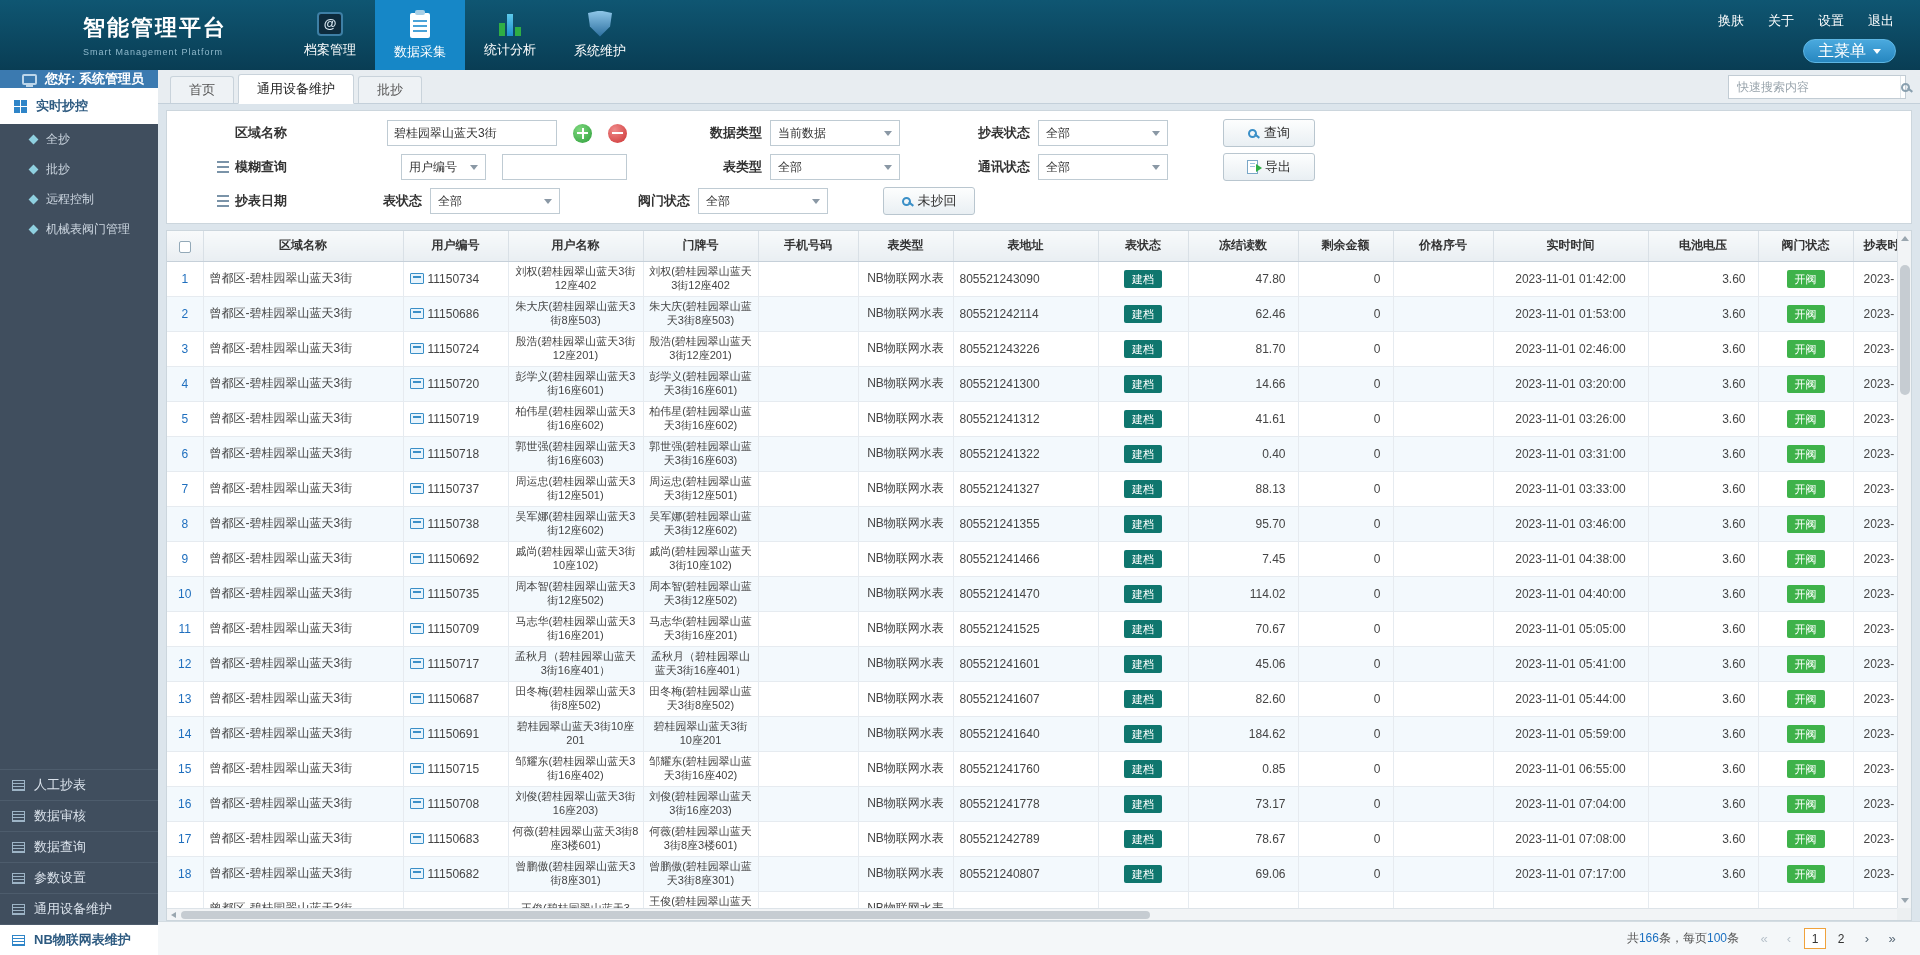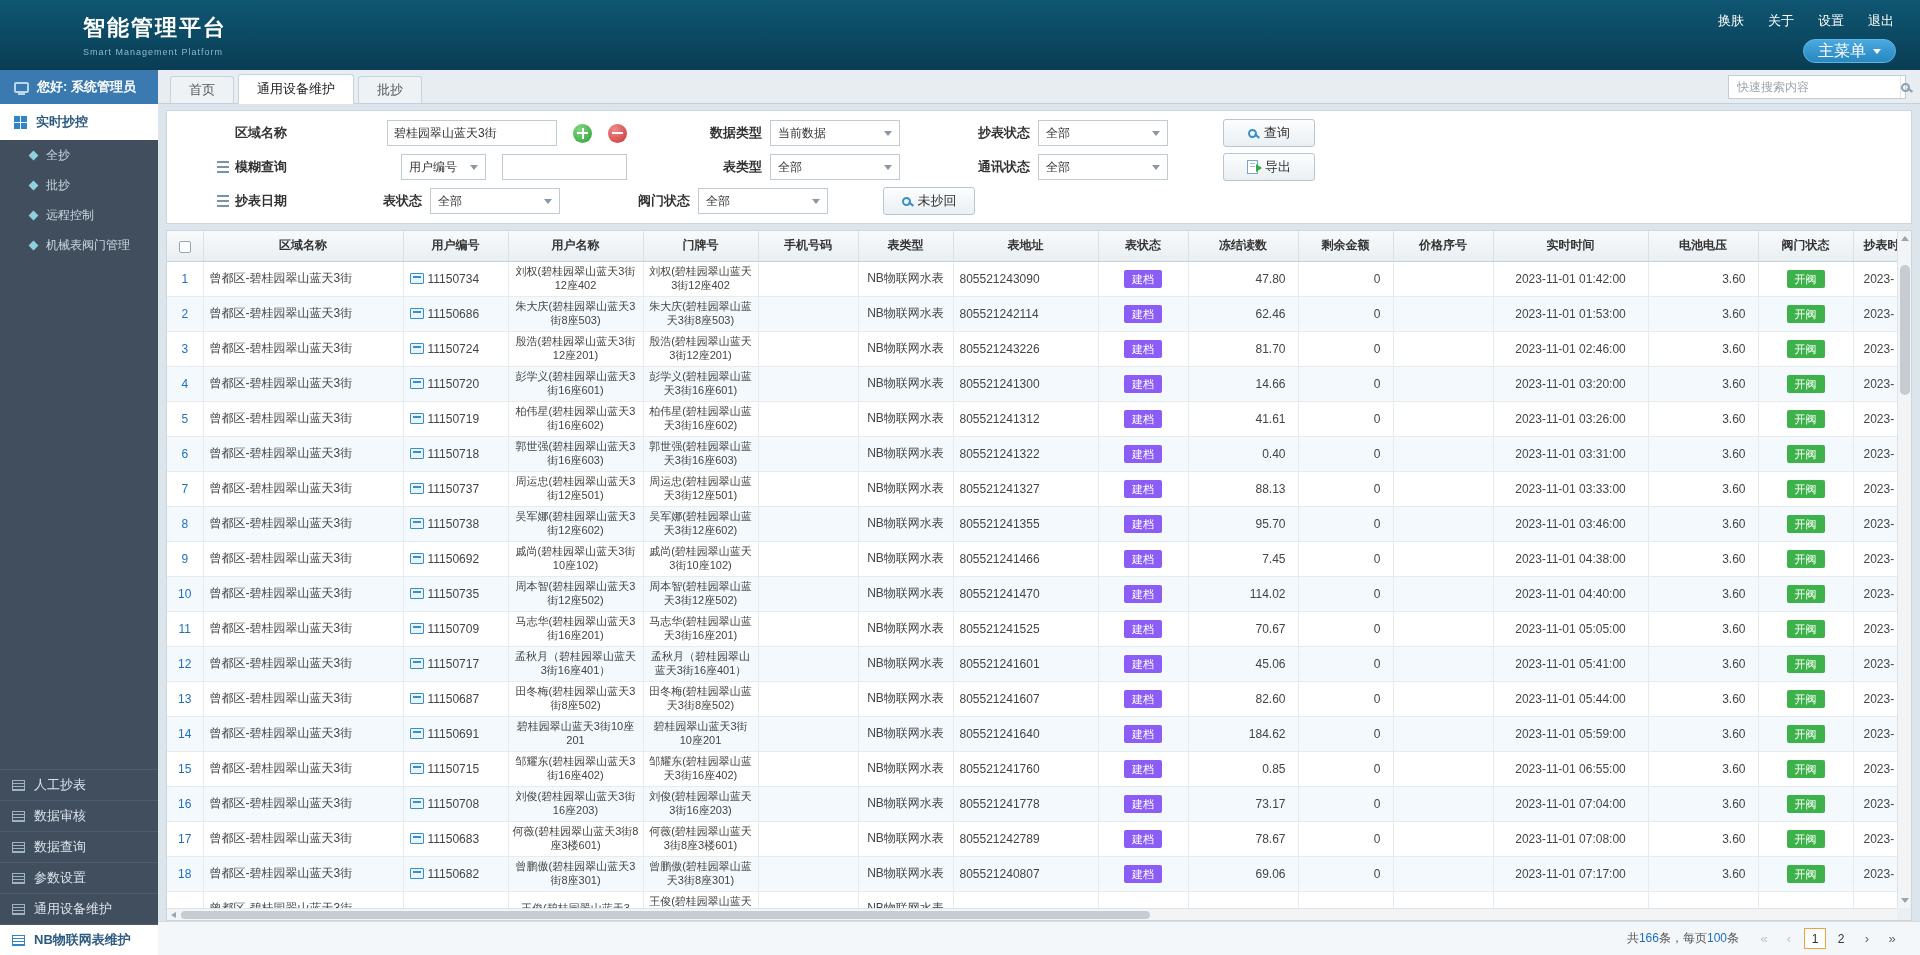--- a/index.html
+++ b/index.html
@@ -36,22 +36,22 @@
   .header-links { position:absolute; right:26px; top:12px; display:flex; gap:24px; }
   .hlink { color:#fff; font-size:13px; cursor:pointer; }
   .main-menu-btn { position:absolute; right:24px; top:39px; height:24px; padding:0 14px;
     background:linear-gradient(#4aa9de,#2787c0); border:1px solid #5db6e4; border-radius:12px;
     color:#fff; font-size:16px; display:flex; align-items:center; gap:7px; cursor:pointer; }
   .chev-down { width:0; height:0; border-left:4px solid transparent; border-right:4px solid transparent;
     border-top:5px solid #fff; }
   
   .sidebar { position:absolute; left:0; top:70px; width:158px; bottom:0; background:#404e5e;
     display:flex; flex-direction:column; }
-  .greeting { height:34px; background:#3b7ab0; color:#fff; font-size:13px; font-weight:bold;
-    display:flex; align-items:center; gap:8px; padding-left:14px; flex:none; }
+  .greeting { height:18px; background:#3b7ab0; color:#fff; font-size:13px; font-weight:bold;
+    display:flex; align-items:center; gap:8px; padding-left:22px; flex:none; }
   .ic-monitor { width:15px; height:11px; border:2px solid #bcd6ea; border-radius:2px; position:relative; }
   .ic-monitor::after { content:""; position:absolute; left:2px; bottom:-4px; width:7px; height:2px; background:#bcd6ea; }
   .menu-item.active-main { height:36px; background:#fff; color:#2d5a80; font-weight:bold; font-size:13px;
     display:flex; align-items:center; gap:9px; padding-left:14px; cursor:pointer; flex:none; }
   .ic-grid { width:13px; height:13px; background:#2f85c8; position:relative; }
   .ic-grid::after { content:""; position:absolute; inset:0;
     background:linear-gradient(#fff,#fff) 6px 0/1px 13px no-repeat, linear-gradient(#fff,#fff) 0 6px/13px 1px no-repeat; }
   .submenu-item { height:30px; color:#ccd6e0; font-size:12px; display:flex; align-items:center; gap:9px;
     padding-left:30px; cursor:pointer; }
   .ic-dot { width:7px; height:7px; background:#8fd0e0; transform:rotate(45deg); }
@@ -137,21 +137,21 @@
   .c-num { color:#1f6fbe; }
   .c-left { text-align:left; padding-left:6px; white-space:nowrap; }
   .c-name { font-size:11px; line-height:1.25; padding:2px 4px; }
   .c-right { text-align:right; padding-right:12px; }
   .c-userno { text-align:left; padding-left:6px; white-space:nowrap; }
   .c-userno .ic-meter { display:inline-block; vertical-align:-1px; margin-right:4px; }
   .ic-meter { width:14px; height:11px; border:1px solid #3a8fc7; background:#e8f4fc; position:relative;
     border-radius:1px; }
   .ic-meter::after { content:""; position:absolute; left:2px; top:2px; right:2px; height:2px; background:#3a8fc7; }
   .badge { display:inline-block; padding:2px 8px; border-radius:2px; color:#fff; font-size:11px; line-height:14px; }
-  .badge-red { background:#8b5cf6; }
+  .badge-red { background:#0f766e; }
   .badge-green { background:#3eb24a; }
   .ic-checkbox { width:12px; height:12px; border:1px solid #93a9b8; background:#fff; border-radius:2px;
     display:inline-block; vertical-align:middle; }
   th.th-readtime, td.td-readtime { text-align:left; padding-left:10px; }
   
   .vscroll { position:absolute; right:0; top:0; width:14px; bottom:12px; background:#f2f4f6;
     border-left:1px solid #dde3e8; }
   .vthumb { position:absolute; top:34px; left:2px; width:10px; height:130px; background:#c6ccd2; border-radius:5px; }
   .vscroll::before { content:""; position:absolute; top:5px; left:3px; border-left:4px solid transparent;
     border-right:4px solid transparent; border-bottom:5px solid #9aa6af; }
@@ -176,20 +176,38 @@
   .pg-num.current { background:#fff; border:1px solid #f0a23c; }
 </style>
 </head>
 <body>
 
 <div class="header">
   <div class="logo">
     <div class="logo-title">智能管理平台</div>
     <div class="logo-sub">Smart Management Platform</div>
   </div>
+  <div class="nav" id="topnav">
+      <div class="nav-item">
+        <span class="nav-ic ic-archive"></span>
+        <span>档案管理</span>
+      </div>
+      <div class="nav-item active">
+        <span class="nav-ic ic-clipboard"></span>
+        <span>数据采集</span>
+      </div>
+      <div class="nav-item">
+        <span class="nav-ic ic-barchart"></span>
+        <span>统计分析</span>
+      </div>
+      <div class="nav-item">
+        <span class="nav-ic ic-shield"></span>
+        <span>系统维护</span>
+      </div>
+    </div>
   <div class="header-links" id="hlinks">
       <span class="hlink">换肤</span>
       <span class="hlink">关于</span>
       <span class="hlink">设置</span>
       <span class="hlink">退出</span>
     </div>
   <div class="main-menu-btn">
     <span>主菜单</span>
     <span class="chev-down"></span>
   </div>

